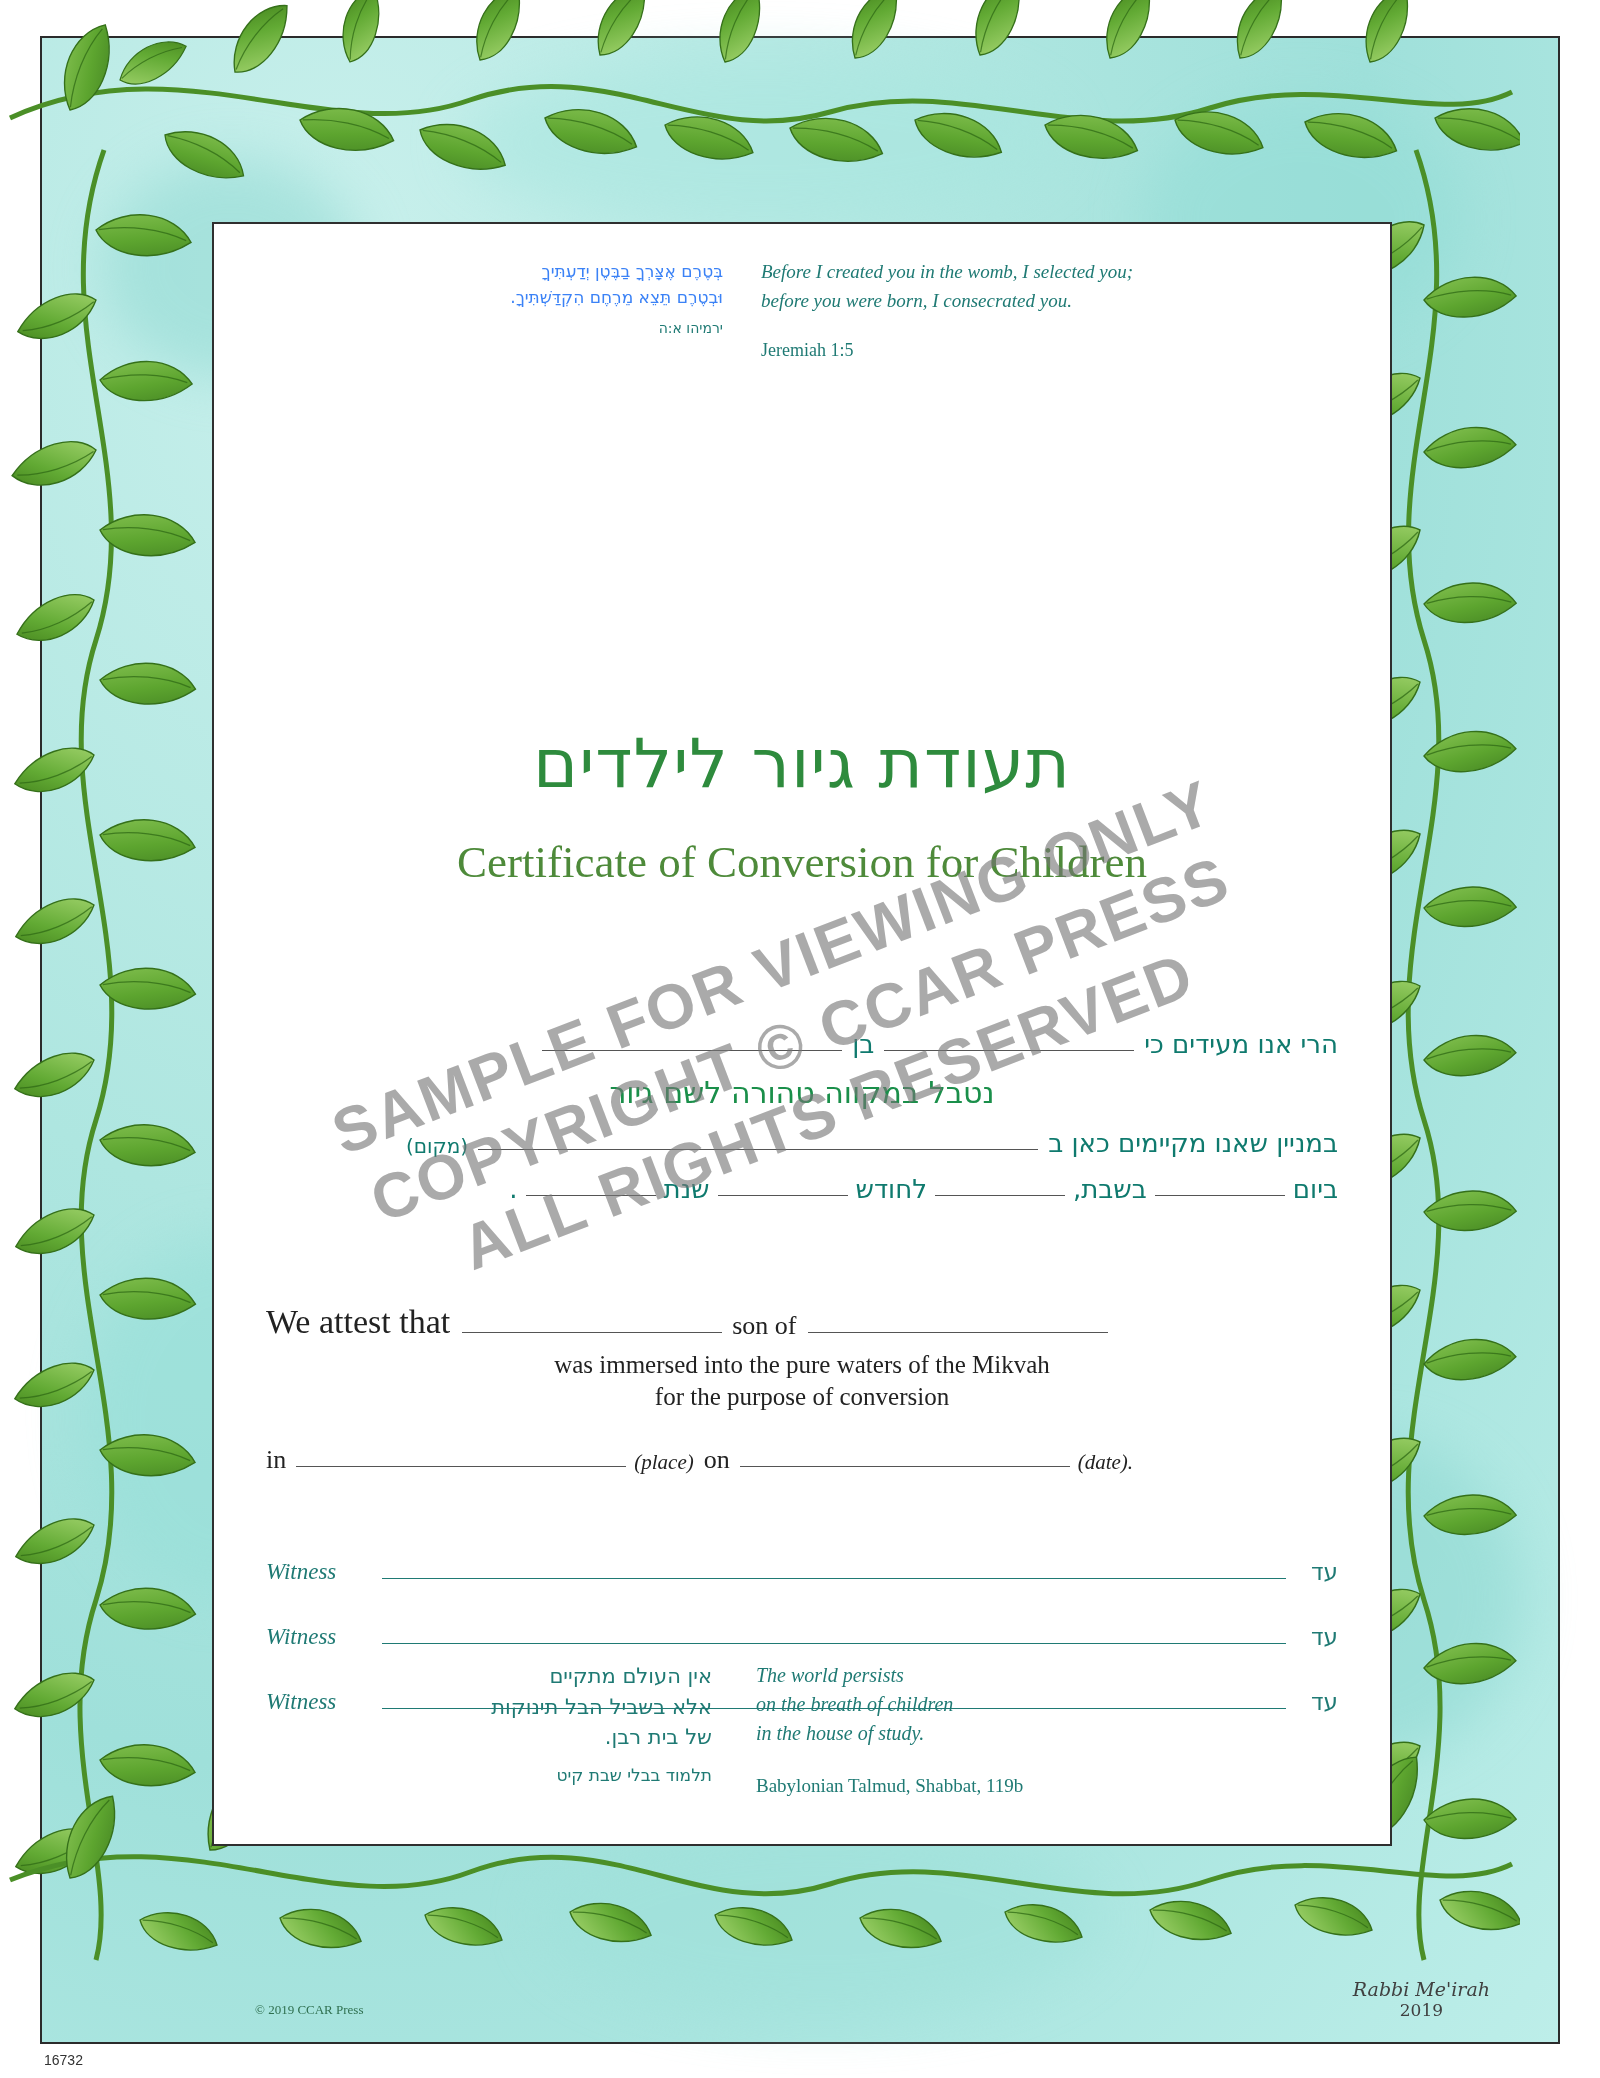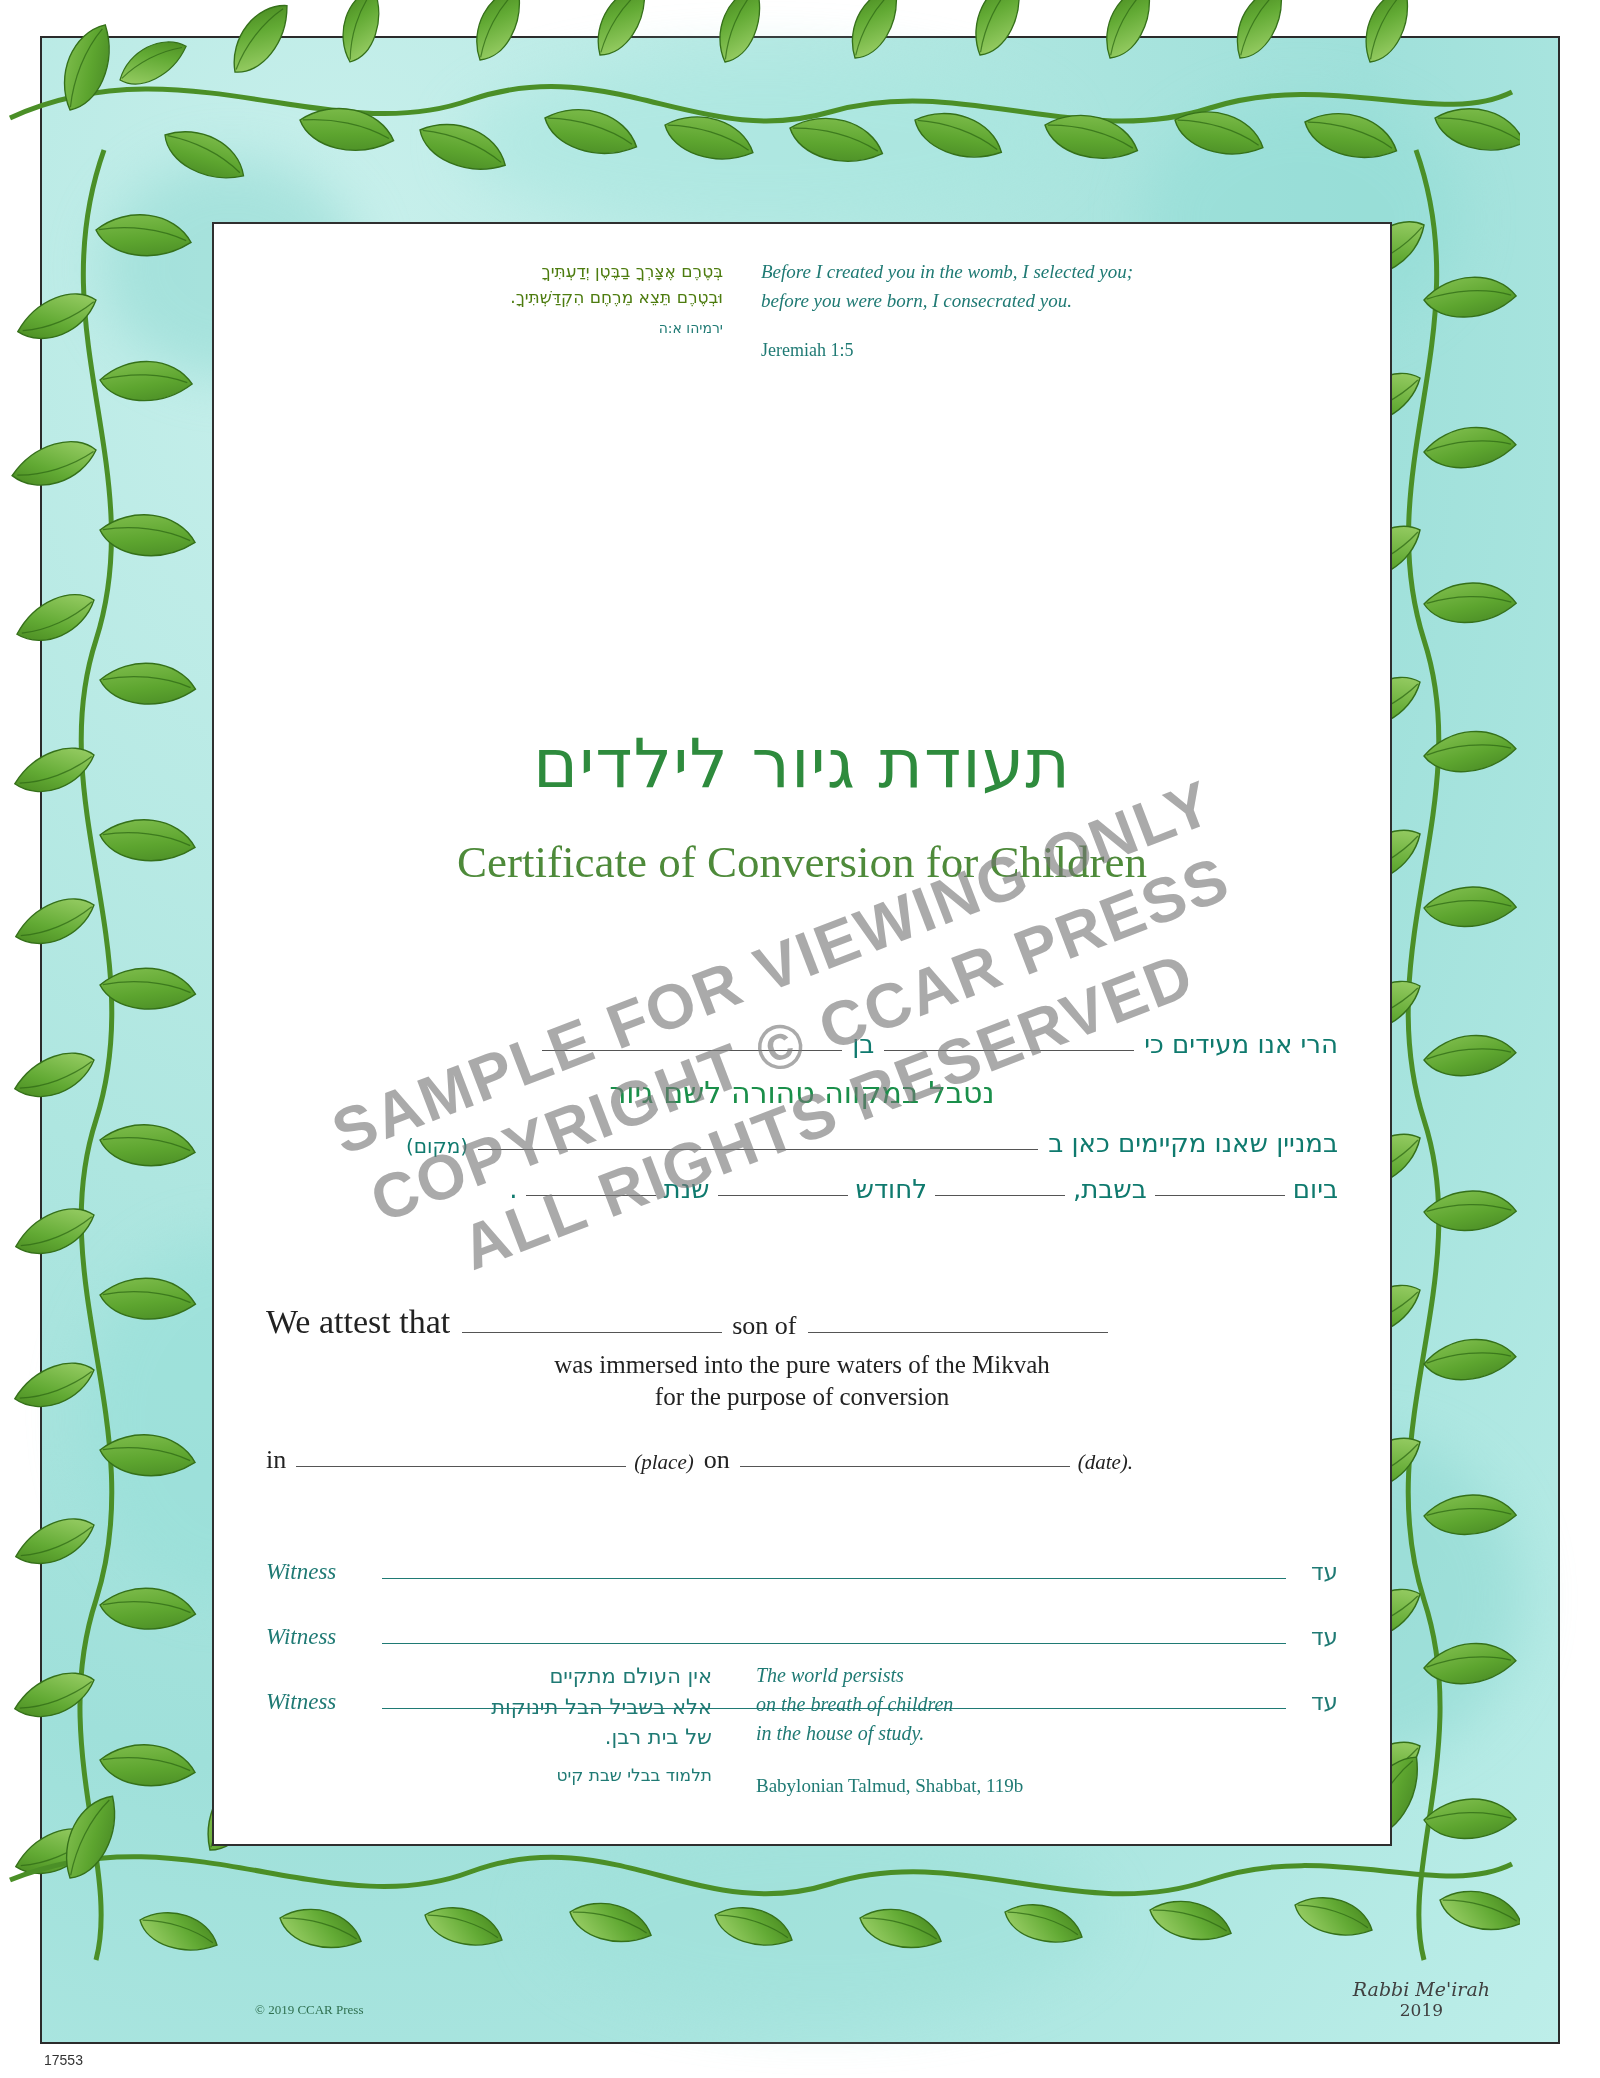--- a/index.html
+++ b/index.html
@@ -22,21 +22,21 @@
   
   #inner{position:absolute;left:212px;top:222px;width:1180px;height:1624px;background:#ffffff;
     border:2px solid #2f2f2f;box-sizing:border-box;z-index:6;}
   #inner-inner{position:absolute;left:0;top:0;right:0;bottom:0;padding:0;}
 
   
   .vine-layer{position:absolute;left:0;top:0;width:1520px;height:2008px;z-index:4;pointer-events:none;}
 
   
   .quote-top{position:absolute;top:34px;left:0;width:100%;display:flex;justify-content:center;}
-  .quote-heb{font-family:"DejaVu Sans",sans-serif;color:#4d7c0f;font-size:17px;line-height:1.55;
+  .quote-heb{font-family:"DejaVu Sans",sans-serif;color:#3b82f6;font-size:17px;line-height:1.55;
     direction:rtl;text-align:right;width:300px;}
   .quote-ref-heb{font-family:"DejaVu Sans",sans-serif;color:#1f7a74;font-size:14px;text-align:right;margin-top:9px;}
   .quote-eng{font-family:"Liberation Serif",serif;font-style:italic;color:#1f7a74;font-size:19px;line-height:1.5;
     width:420px;margin-left:38px;}
   .quote-ref-eng{font-style:normal;font-size:18px;margin-top:22px;color:#1f7a74;}
 
   .title-heb{position:absolute;top:500px;width:100%;text-align:center;
     font-family:"DejaVu Sans",sans-serif;font-size:68px;color:#2e8b3d;letter-spacing:1px;direction:rtl;}
   .title-eng{position:absolute;top:612px;width:100%;text-align:center;
     font-family:"Liberation Serif",serif;font-size:45px;color:#4e8a3a;}
@@ -324,21 +324,21 @@
       </div>
 
     </div>
   </div>
 
   <div id="copyright-bottom">© 2019 CCAR Press</div>
   <div id="signature">
     <div class="sig-name">Rabbi Me'irah</div>
     <div class="sig-year">2019</div>
   </div>
-  <div id="sku">17553</div>
+  <div id="sku">16732</div>
 
   <div id="watermark">
     <div class="wm-inner">
       <div class="wm1">SAMPLE FOR VIEWING ONLY</div>
       <div class="wm2">COPYRIGHT © CCAR PRESS</div>
       <div class="wm3">ALL RIGHTS RESERVED</div>
     </div>
   </div>
 
 </div>

